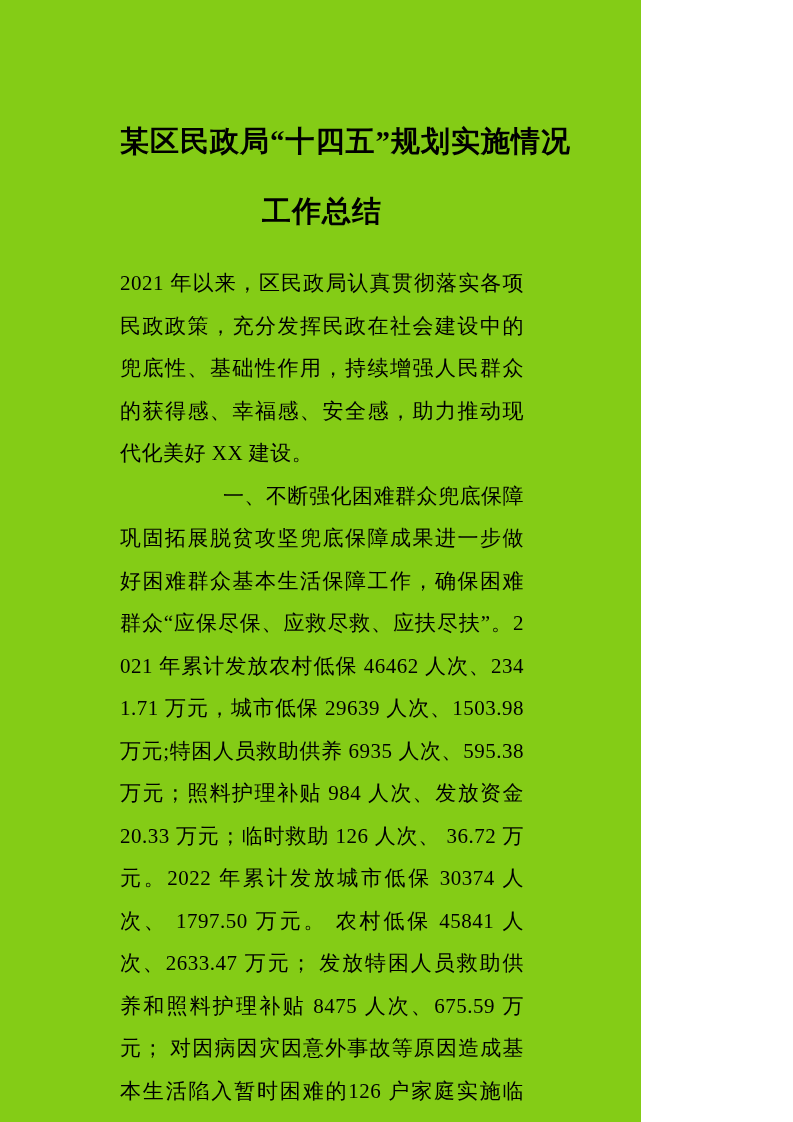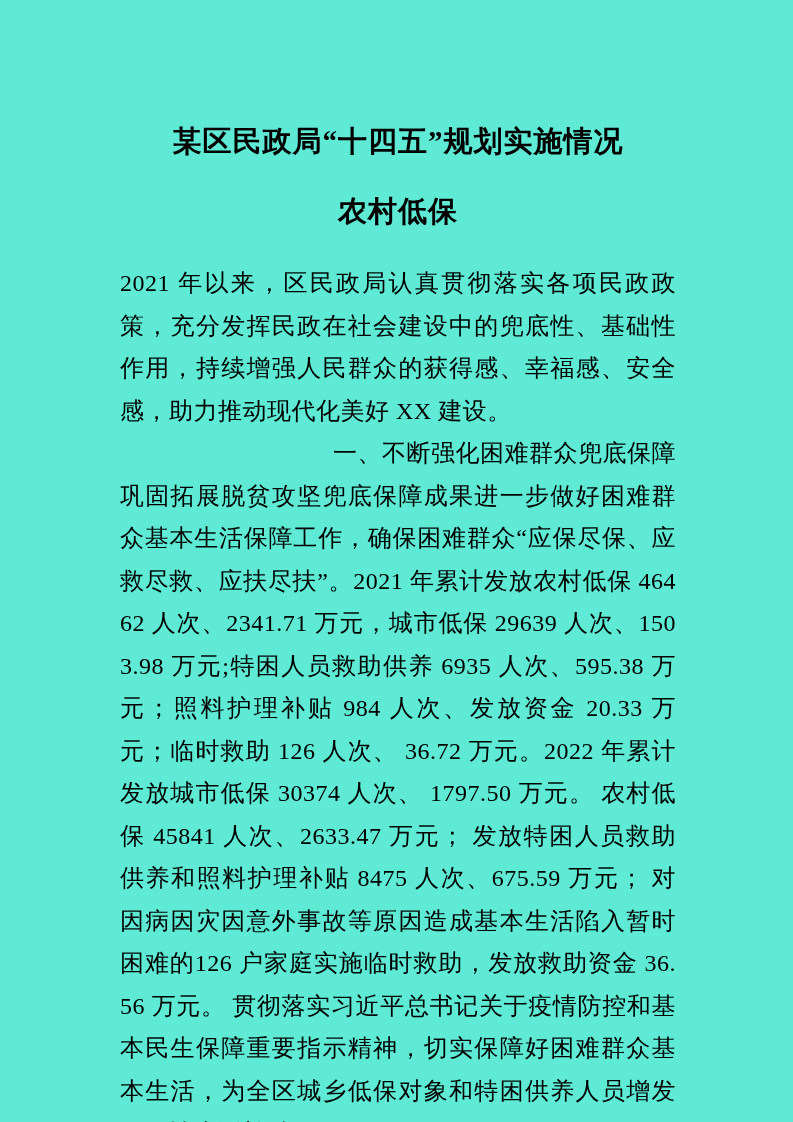--- a/index.html
+++ b/index.html
@@ -2,62 +2,62 @@
 <html><head>
 <meta charset="utf-8">
 <style>
   html, body {
     margin: 0;
     padding: 0;
     background: #ffffff;
   }
   .page {
     position: relative;
-    width: 793px;
+    width: 641px;
     height: 1122px;
     margin: 0;
-    background: #5eead4;
+    background: #84cc16;
     color: #000000;
     box-sizing: border-box;
     padding: 106px 117px 0 120px;
     overflow: hidden;
     font-family: "Liberation Serif", "DejaVu Serif", serif;
   }
   .doc-title {
     margin: 0 0 16px 0;
     text-align: center;
     font-weight: 700;
     font-size: 29px;
     letter-spacing: 1px;
   }
   .title-line {
     display: block;
     line-height: 70px;
     white-space: nowrap;
   }
   .para {
     margin: 0;
-    font-size: 24px;
+    font-size: 21px;
     line-height: 42.5px;
     text-align: justify;
     text-justify: inter-character;
     letter-spacing: 0.5px;
     word-break: break-all;
   }
   .para.heading {
     text-align: right;
   }
 </style>
 </head>
 <body>
 
 <div class="page">
   <h1 class="doc-title">
     <span class="title-line">某区民政局“十四五”规划实施情况</span>
-    <span class="title-line">农村低保</span>
+    <span class="title-line">工作总结</span>
   </h1>
 
   <p class="para">2021 年以来，区民政局认真贯彻落实各项民政政策，充分发挥民政在社会建设中的兜底性、基础性作用，持续增强人民群众的获得感、幸福感、安全感，助力推动现代化美好 XX 建设。</p>
 
   <p class="para heading">一、不断强化困难群众兜底保障</p>
 
   <p class="para">巩固拓展脱贫攻坚兜底保障成果进一步做好困难群众基本生活保障工作，确保困难群众“应保尽保、应救尽救、应扶尽扶”。2021 年累计发放农村低保 46462 人次、2341.71 万元，城市低保 29639 人次、1503.98 万元;特困人员救助供养 6935 人次、595.38 万元；照料护理补贴 984 人次、发放资金 20.33 万元；临时救助 126 人次、 36.72 万元。2022 年累计发放城市低保 30374 人次、 1797.50 万元。 农村低保 45841 人次、2633.47 万元； 发放特困人员救助供养和照料护理补贴 8475 人次、675.59 万元； 对因病因灾因意外事故等原因造成基本生活陷入暂时困难的126 户家庭实施临时救助，发放救助资金 36.56 万元。 贯彻落实习近平总书记关于疫情防控和基本民生保障重要指示精神，切实保障好困难群众基本生活，为全区城乡低保对象和特困供养人员增发一次性生活补贴</p>
 </div>
 
 </body></html>

